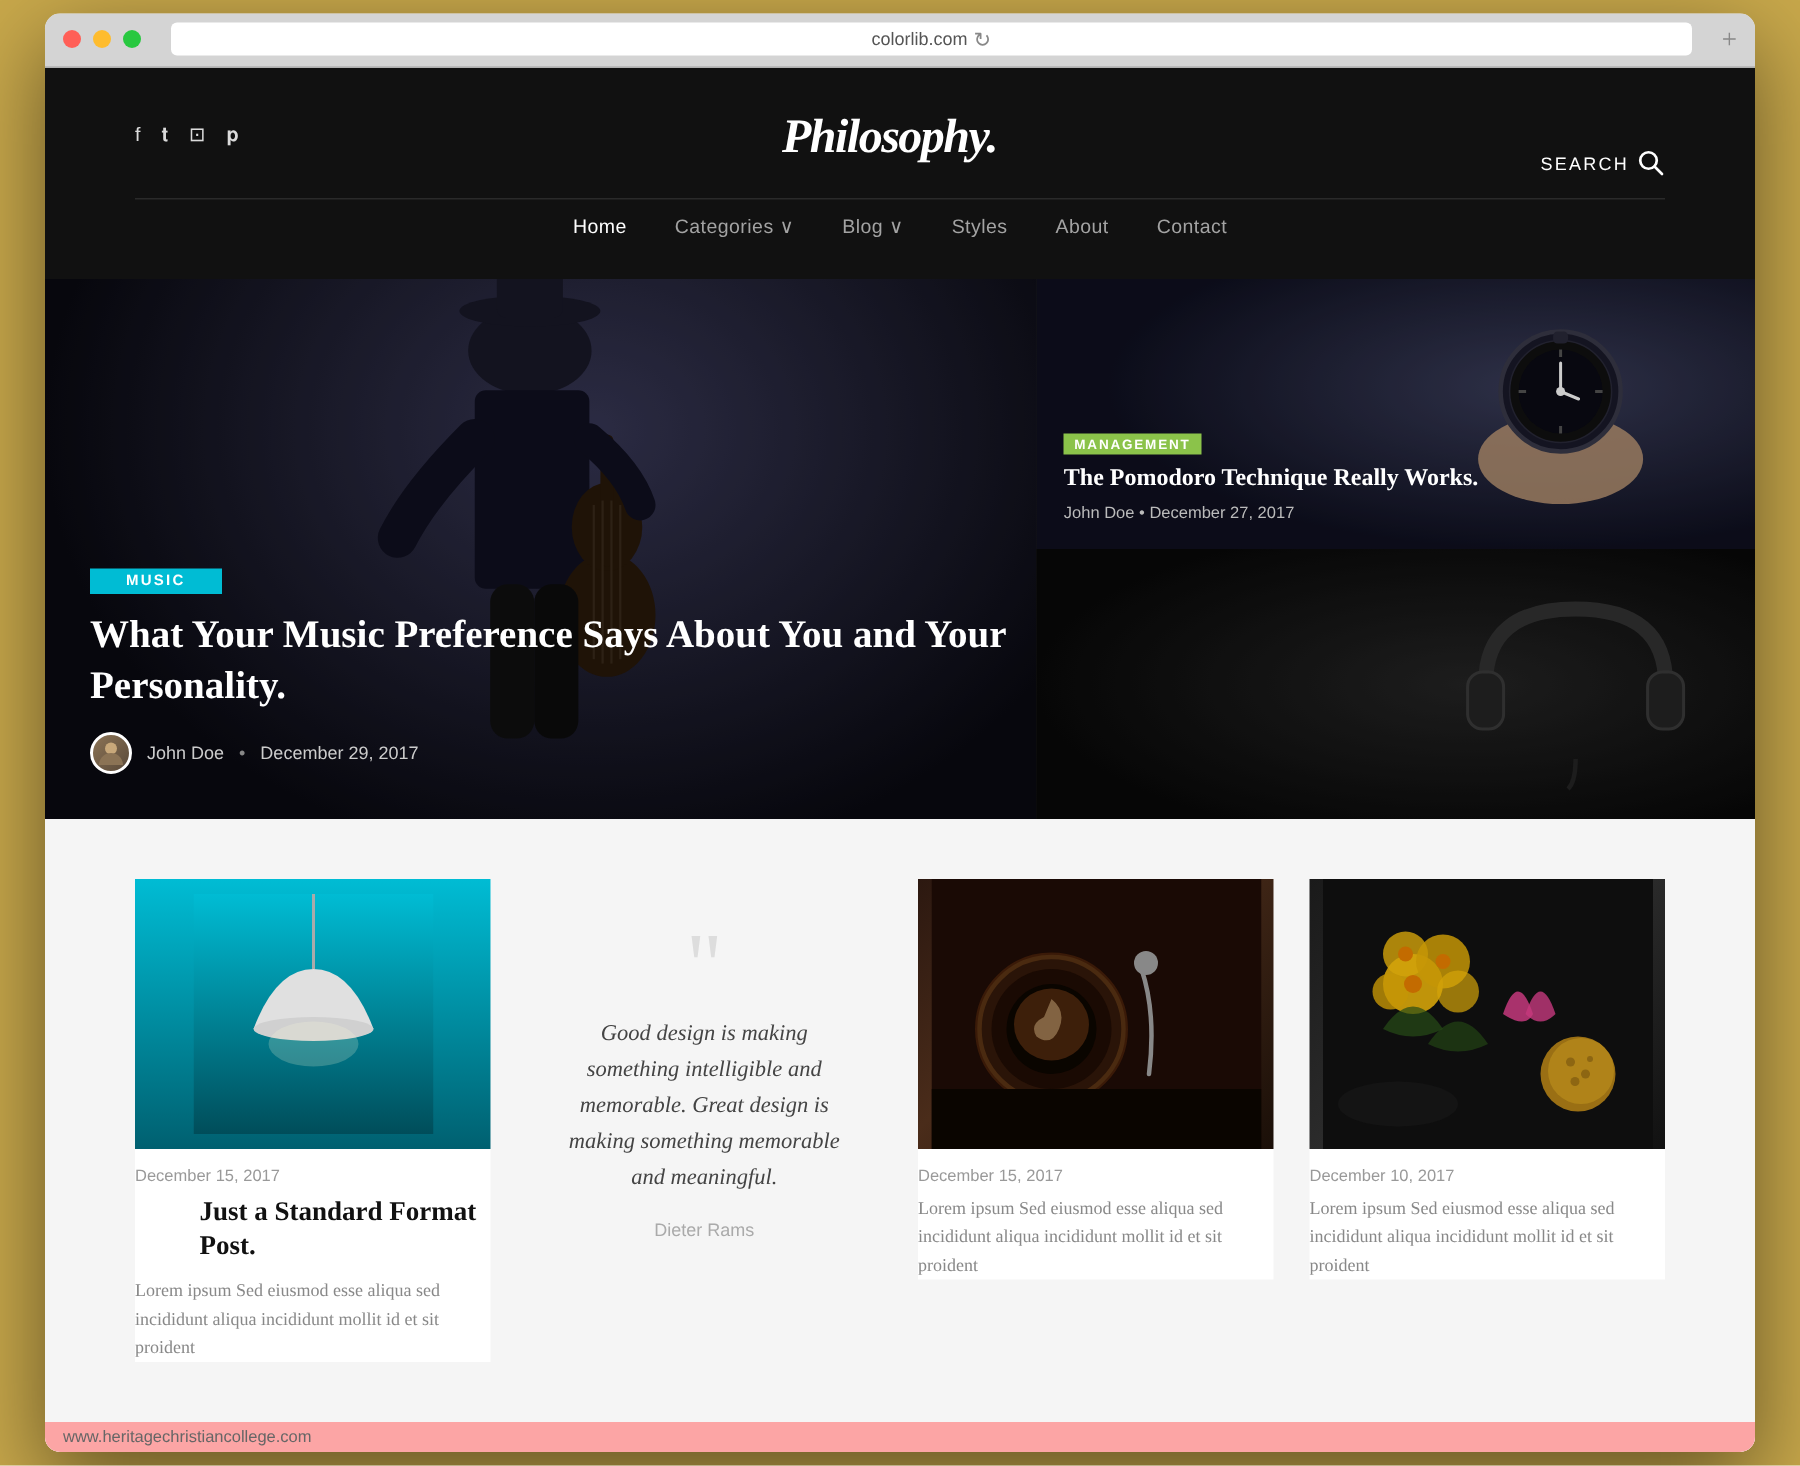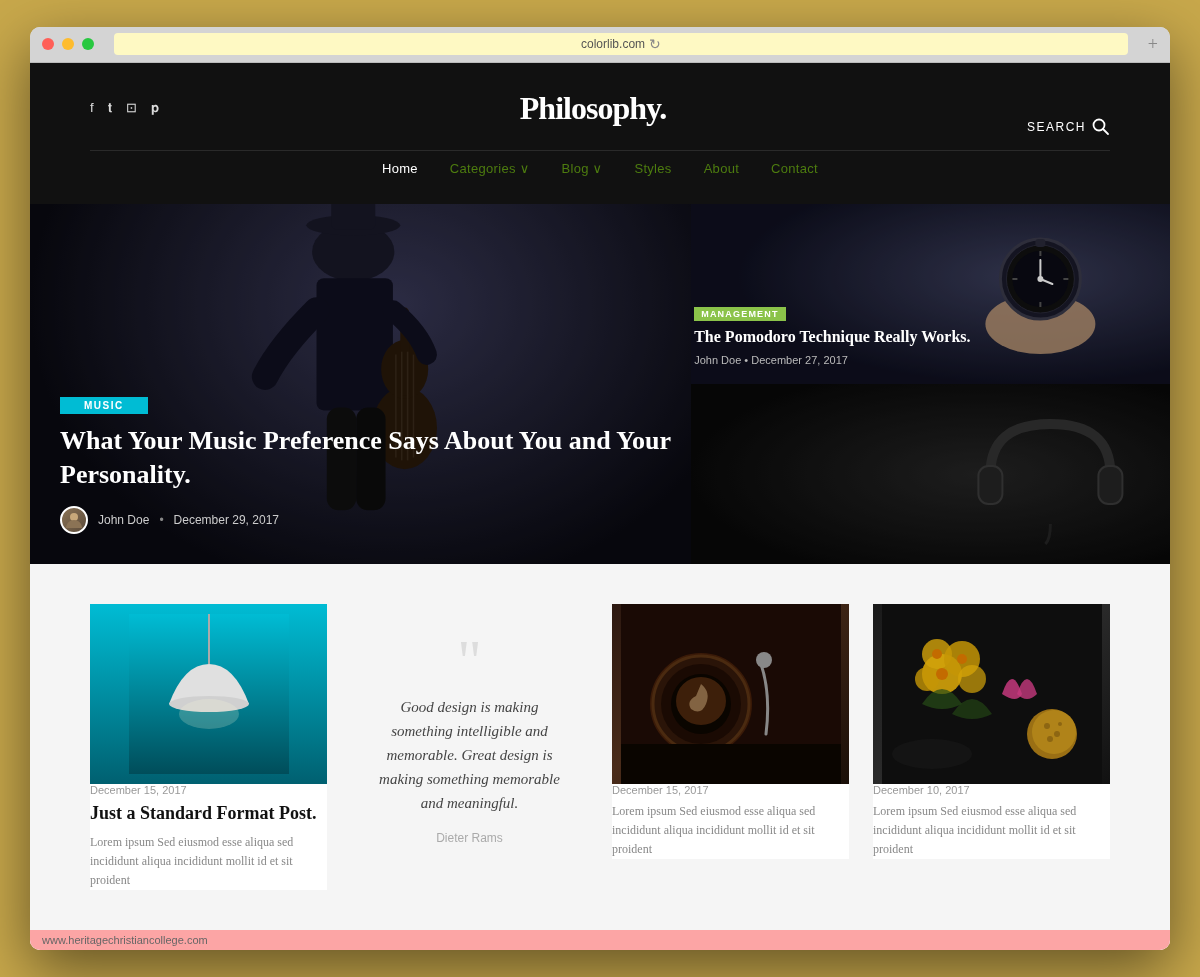--- a/index.html
+++ b/index.html
@@ -34,21 +34,21 @@
     .browser-dot {
       width: 12px; height: 12px; border-radius: 50%;
     }
     .dot-red { background: #ff5f57; }
     .dot-yellow { background: #febc2e; }
     .dot-green { background: #28c840; }
 
     .browser-address {
       flex: 1;
       margin: 0 12px;
-      background: #fef9c3;
+      background: #ffffff;
       border-radius: 4px;
       height: 22px;
       display: flex;
       align-items: center;
       justify-content: center;
       font-size: 12px;
       color: #555;
       font-family: Arial, sans-serif;
     }
 
@@ -98,20 +98,21 @@
       font-size: 13px;
       opacity: 0.85;
     }
 
     .site-logo {
       font-size: 32px;
       font-weight: 700;
       color: #fff;
       letter-spacing: -1px;
       font-family: Georgia, serif;
+      font-style: italic;
     }
 
     .header-search {
       display: flex;
       align-items: center;
       gap: 6px;
       color: #fff;
       font-size: 12px;
       letter-spacing: 1.5px;
       font-family: Arial, sans-serif;
@@ -123,21 +124,21 @@
     .site-nav {
       display: flex;
       justify-content: center;
       gap: 32px;
       padding: 10px 0;
       background: #111;
       border-top: 1px solid #2a2a2a;
     }
 
     .nav-item {
-      color: #4d7c0f;
+      color: #a3a3a3;
       font-size: 13px;
       text-decoration: none;
       font-family: Arial, sans-serif;
       letter-spacing: 0.3px;
     }
 
     .nav-item.active {
       color: #fff;
     }
 
@@ -246,21 +247,21 @@
     }
 
     .hero-card-bg-2 {
       background: linear-gradient(rgba(0,0,0,0.2), rgba(0,0,0,0.5)),
         radial-gradient(ellipse at 40% 50%, #2a2a2a 0%, #111 80%);
     }
 
     .hero-card-content {
       position: absolute;
       bottom: 18px;
-      left: 3px;
+      left: 18px;
       right: 10px;
     }
 
     .card-tag {
       display: inline-block;
       font-size: 9px;
       font-weight: 700;
       letter-spacing: 1.2px;
       padding: 2px 7px;
       margin-bottom: 6px;
@@ -305,37 +306,38 @@
 
     .post-image-lamp {
       background: linear-gradient(180deg, #00bcd4 0%, #006070 100%);
       height: 180px;
       display: flex;
       align-items: center;
       justify-content: center;
     }
 
     .post-body {
-      padding: 0 0 0;
+      padding: 12px 0 0;
     }
 
     .post-date {
       font-size: 11px;
       color: #999;
       margin-bottom: 6px;
       font-family: Arial, sans-serif;
     }
 
     .post-title {
       font-size: 18px;
       font-weight: 700;
       color: #111;
       line-height: 1.3;
       margin-bottom: 8px;
       font-family: Georgia, serif;
+      margin-left: 43px;
     }
 
     .post-excerpt {
       font-size: 12px;
       color: #888;
       line-height: 1.6;
       font-family: Liberation Serif, serif;
     }
 
     

